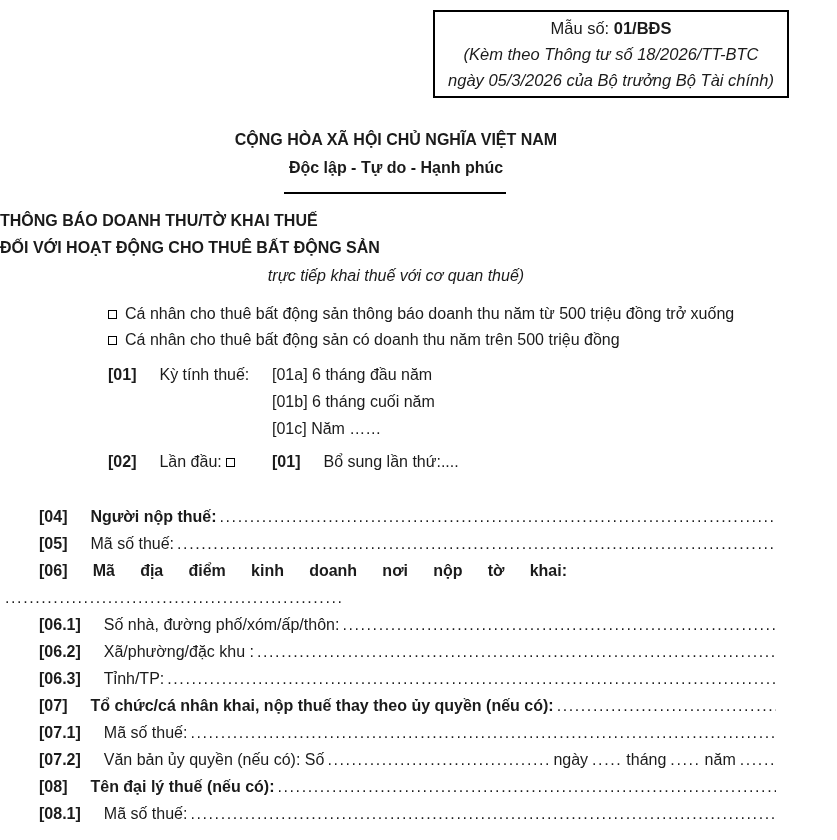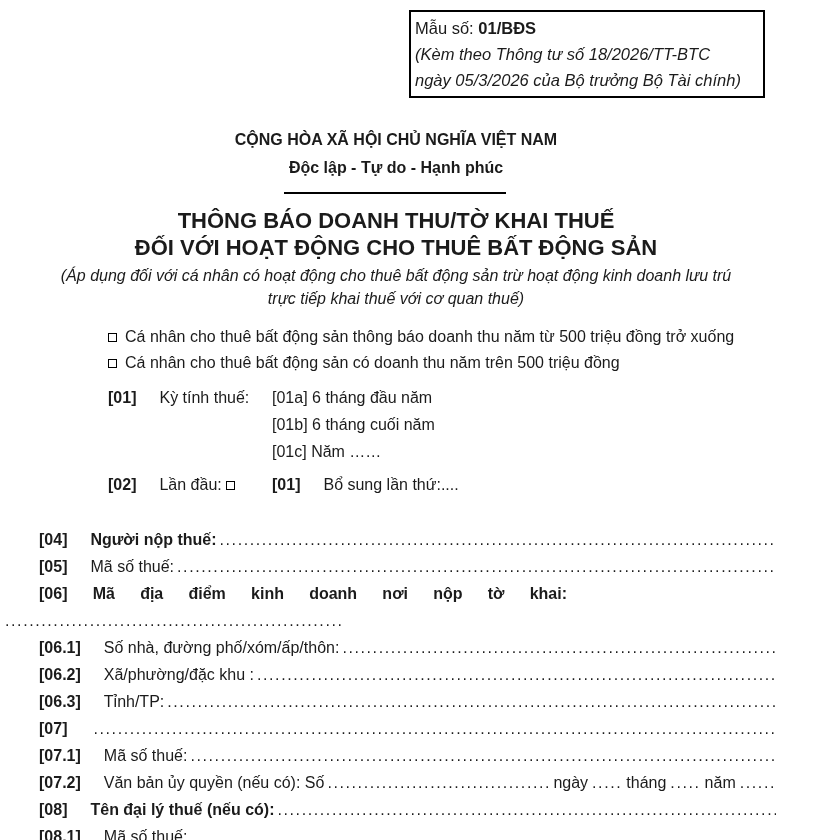--- a/index.html
+++ b/index.html
@@ -7,35 +7,35 @@
   body {
     width:837px; height:840px; overflow:hidden; position:relative;
     color:#1b1b1b;
     font-family:"Liberation Sans","DejaVu Sans",sans-serif;
     font-size:16px;
   }
   .bold { font-weight:bold; }
 
   
   .form-box {
-    width:356px; margin:10px 72px 0 auto;
+    width:356px; margin:10px 48px 0 auto;
     border:2px solid #000;
-    padding:3px 4px;
+    text-align:center; padding:3px 4px;
     line-height:26px; font-size:16.5px;
   }
   .form-box .italic-line { font-style:italic; }
 
   
   .nat-header { width:792px; margin-top:28px; text-align:center;
     font-weight:bold; font-size:16px; line-height:28px; }
   .motto-rule { width:222px; border-top:2px solid #000; margin:10px 0 0 284px; height:0; }
 
   
-  .doc-title { width:792px; margin-top:13px; text-align:center;
-    font-weight:bold; font-size:22px; line-height:27px; }
+  .doc-title { width:792px; margin-top:13px; 
+    font-weight:bold; font-size:16px; line-height:27px; }
   .doc-subtitle { width:792px; margin-top:3px; text-align:center;
     font-style:italic; font-size:16px; line-height:23px; }
 
   
   .declare { margin:14px 0 0 108px; line-height:26px; }
   .chk {
     display:inline-block; width:9px; height:9px;
     border:1.5px solid #000; margin-right:8px;
     vertical-align:0px;
   }
@@ -78,21 +78,20 @@
   <div>CỘNG HÒA XÃ HỘI CHỦ NGHĨA VIỆT NAM</div>
   <div>Độc lập - Tự do - Hạnh phúc</div>
 </div>
 <div class="motto-rule"></div>
 
 <div class="doc-title">
   <div>THÔNG BÁO DOANH THU/TỜ KHAI THUẾ</div>
   <div>ĐỐI VỚI HOẠT ĐỘNG CHO THUÊ BẤT ĐỘNG SẢN</div>
 </div>
 <div class="doc-subtitle">
-  <div>(Áp dụng đối với cá nhân có hoạt động cho thuê bất động sản trừ hoạt động kinh doanh lưu trú</div>
   <div>trực tiếp khai thuế với cơ quan thuế)</div>
 </div>
 
 <div class="declare">
   <div>
     <span class="chk"></span><span>Cá nhân cho thuê bất động sản thông báo doanh thu năm từ 500 triệu đồng trở xuống</span>
   </div>
   <div>
     <span class="chk"></span><span>Cá nhân cho thuê bất động sản có doanh thu năm trên 500 triệu đồng</span>
   </div>
@@ -144,20 +143,21 @@
   </div>
 
   <div class="field-line">
     <span class="num">[06.3]</span>
     <span class="lbl">Tỉnh/TP:</span>
     <span class="leader">........................................................................................................................................................................</span>
   </div>
 
   <div class="field-line">
     <span class="num">[07]</span>
+    <span class="lbl bold">Tổ chức/cá nhân khai, nộp thuế thay theo ủy quyền (nếu có):</span>
     <span class="leader">........................................................................................................................................................................</span>
   </div>
 
   <div class="field-line">
     <span class="num">[07.1]</span>
     <span class="lbl">Mã số thuế:</span>
     <span class="leader">........................................................................................................................................................................</span>
   </div>
 
   <div class="field-line">

